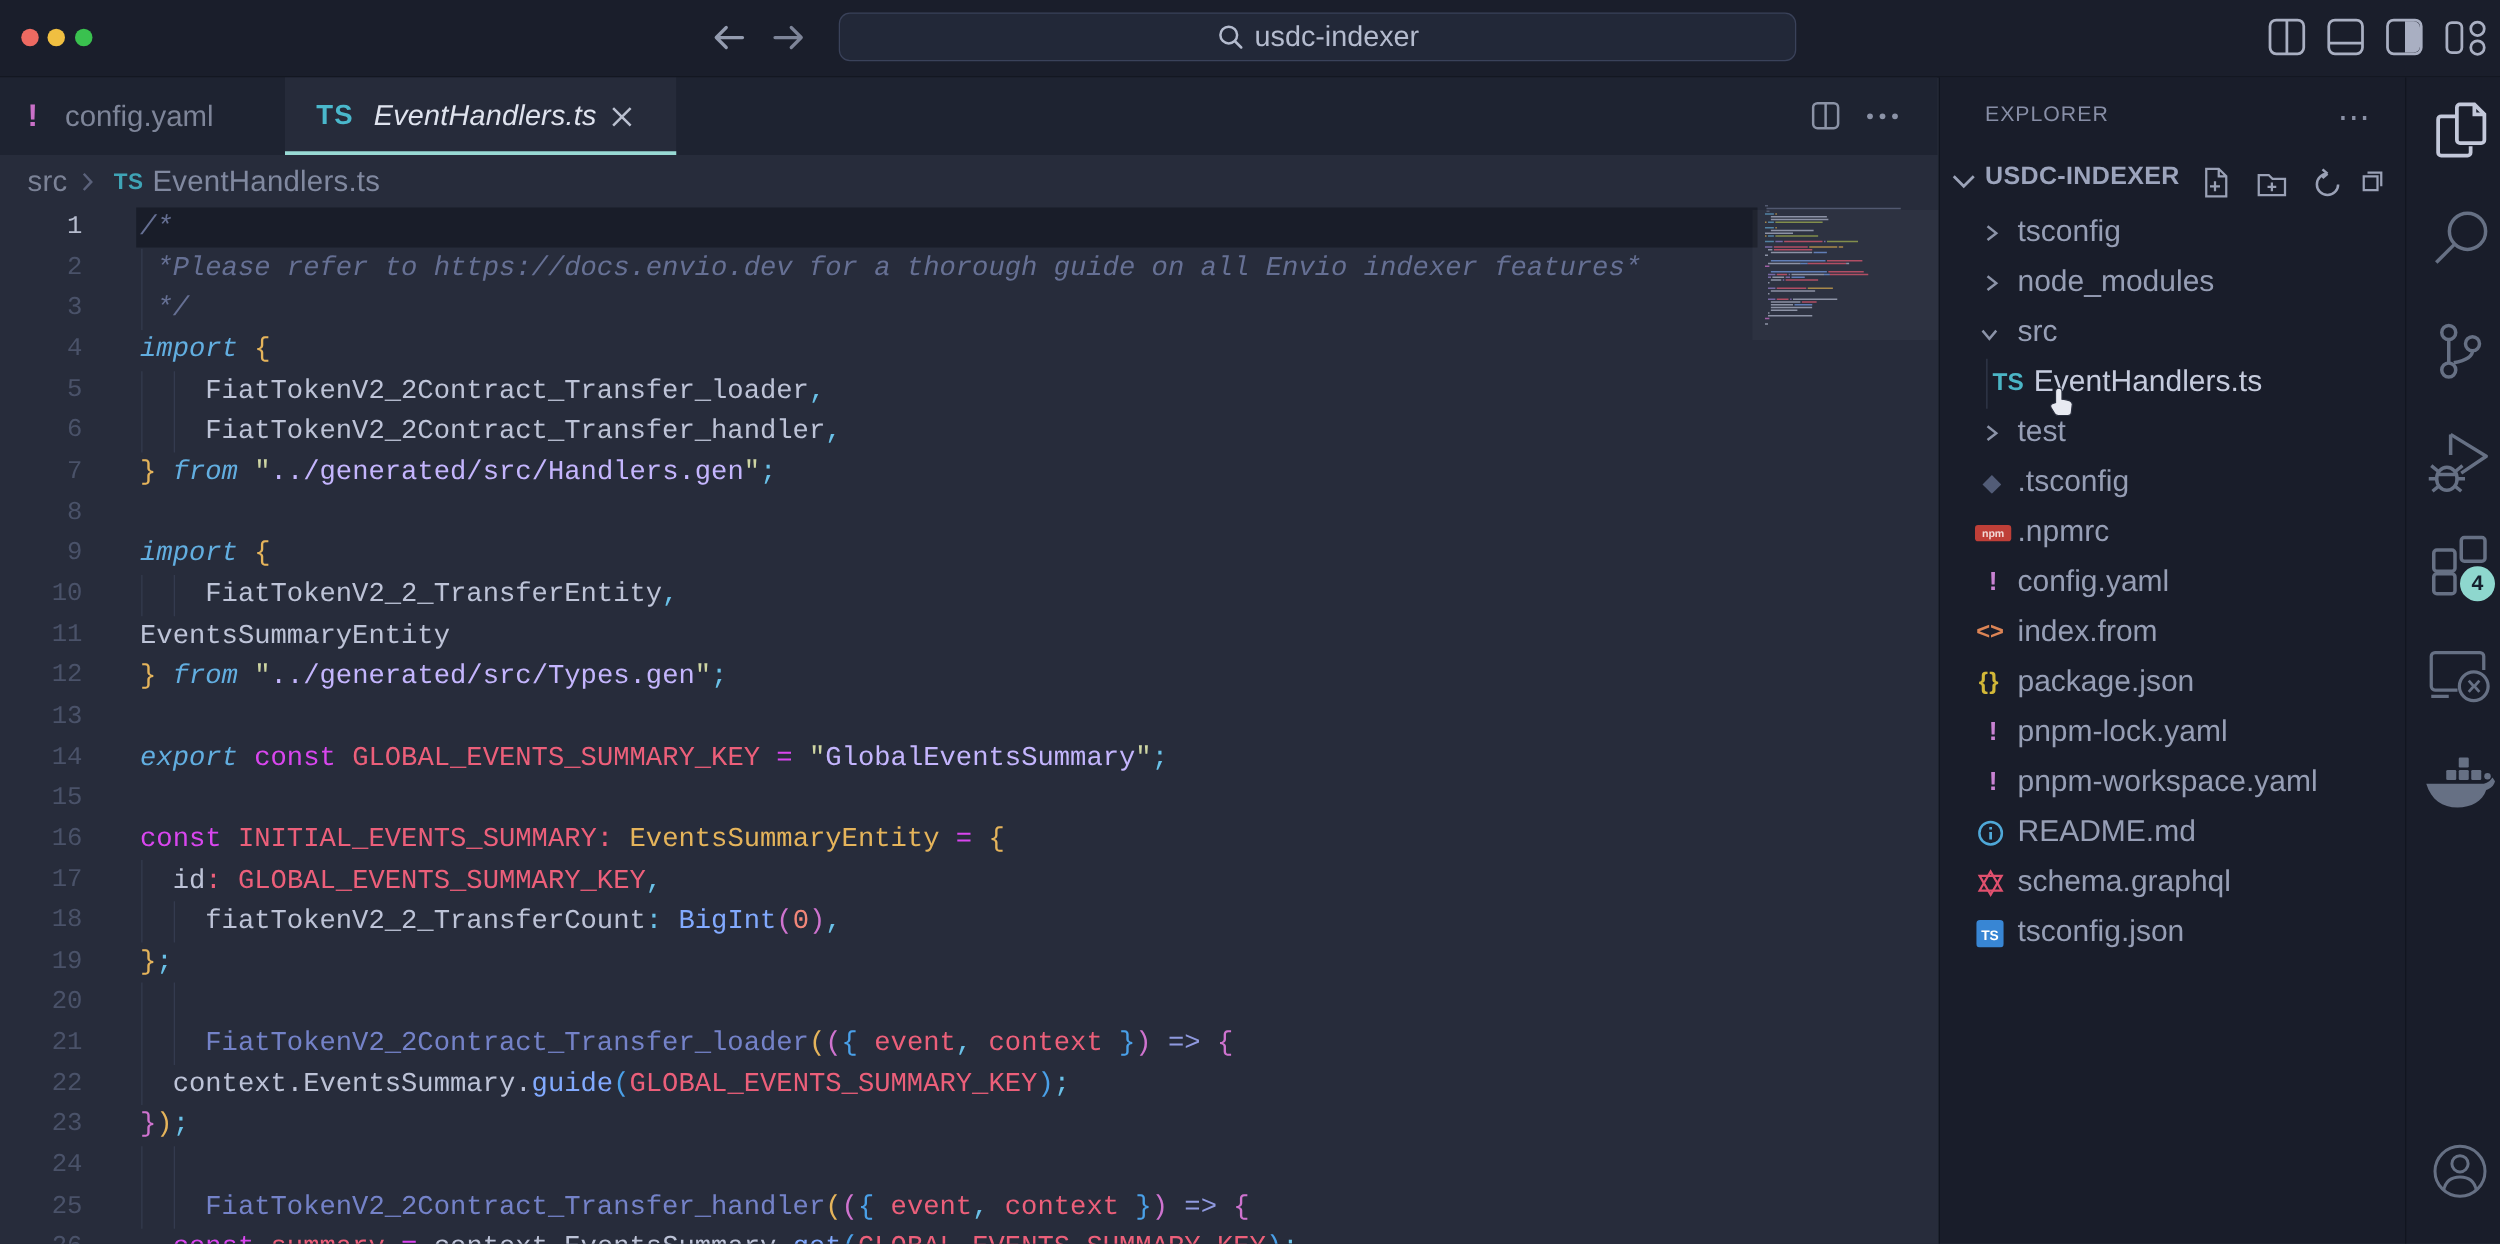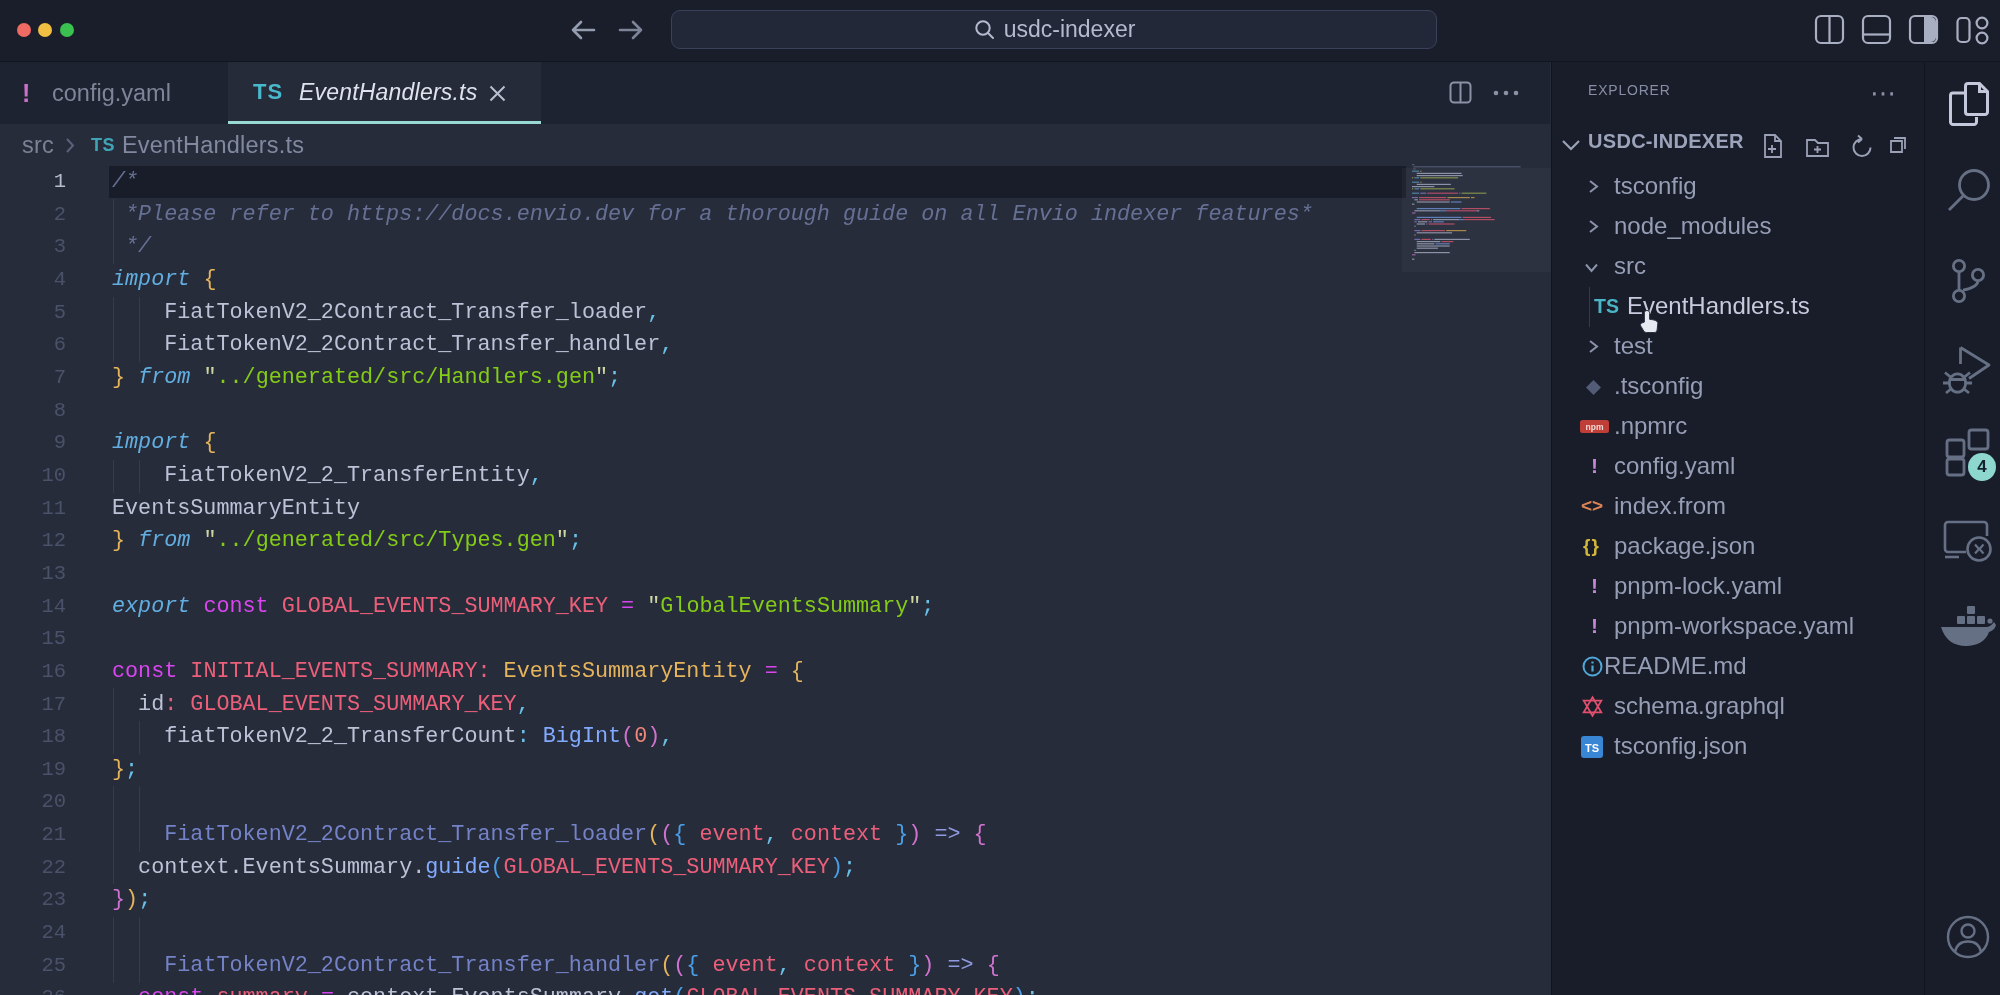--- a/index.html
+++ b/index.html
@@ -28,21 +28,21 @@
 .k{color:#62aee0;font-style:italic}
 .p{color:#d946ef}
 .r{color:#ec5f7a}
 .g{color:#e5b45b}
 .o{color:#cf73cf}
 .b{color:#4aa0e8}
 .f{color:#82aaff}
 .i{color:#bdc3d7}
 .m{color:#7482c8}
 .y{color:#6ac1e8}
-.s{color:#84cc16}
+.s{color:#c4b5fd}
 .q{color:#ced5a3}
 .n{color:#f28779}
 .a{color:#909ae0}
 .guide{width:1px;background:#343b4f}
 
 #sidebar{left:1551px;top:62px;width:373px;height:933px;background:#191d2a;border-left:1px solid #10141f}
 #sidebar .row{position:absolute;left:0;width:373px;height:40px;line-height:40px;color:#969eb5;font-size:24px}
 .chev{position:absolute;color:#8b93a8}
 
 #activitybar{left:1924px;top:62px;width:76px;height:933px;background:#191d2a;border-left:1px solid #11151f}
@@ -238,21 +238,21 @@
         <rect x="1435.6" y="119.20" width="14.2" height="1.2" fill="#6f93d8" fill-opacity="0.78"></rect>
         <rect x="1416.7" y="121.40" width="33.0" height="1.2" fill="#a6adc2" fill-opacity="0.78"></rect>
         <rect x="1416.7" y="123.60" width="21.2" height="1.2" fill="#a6adc2" fill-opacity="0.78"></rect>
         <rect x="1414.4" y="125.80" width="1.2" height="1.2" fill="#a6adc2" fill-opacity="0.78"></rect>
         <rect x="1414.4" y="128.00" width="35.4" height="1.2" fill="#a6adc2" fill-opacity="0.78"></rect>
         <rect x="1412.0" y="130.20" width="3.5" height="1.2" fill="#c06ac0" fill-opacity="0.78"></rect>
         <rect x="1412.0" y="134.60" width="2.4" height="1.2" fill="#a6adc2" fill-opacity="0.78"></rect>
       </svg>
   </div>
   <div class="abs" id="sidebar">
-    <div class="abs" style="left:36px;top:20px;font-size:14px;letter-spacing:.8px;color:#878ea6">EXPLORER</div>
+    <div class="abs" style="left:36px;top:20px;font-size:17px;letter-spacing:.8px;color:#878ea6">EXPLORER</div>
     <div class="abs" style="left:318px;top:16px;font-size:26px;letter-spacing:1px;color:#8a91a6">⋯</div>
     <svg class="abs" style="left:9px;top:76px" width="20" height="14" viewBox="0 0 20 14" fill="none">
         <path d="M2 3 L10 11 L18 3" stroke="#9ba3b8" stroke-width="2.2"></path>
       </svg>
     <div class="abs" style="left:36px;top:68px;font-size:20px;font-weight:bold;letter-spacing:.3px;color:#9ca4bc">USDC-INDEXER</div>
     <svg class="abs" style="left:210px;top:70px" width="146" height="28" viewBox="0 0 146 28" fill="none" stroke="#9aa1b6" stroke-width="1.8">
       <path d="M3 3 h10 l6 6 v16 h-16 z M13 3 v6 h6"></path>
         <path d="M10 13 v8 M6 17 h8"></path>
       <path d="M45 8 h8 l3 3 h10 v13 h-21 z"></path>
         <path d="M55.5 14 v7 M52 17.5 h7"></path>
@@ -322,21 +322,21 @@
       </div>
     <div class="row" style="top:544px">
         <span style="position:absolute;left:39px;color:#c983d3;font-weight:bold;font-size:21px">!</span>
         <span style="position:absolute;left:62px">pnpm-workspace.yaml</span>
       </div>
     <div class="row" style="top:584px">
         <svg class="chev" style="left:30px;top:10px" width="21" height="21" viewBox="0 0 21 21" fill="none">
           <circle cx="10.5" cy="10.5" r="9" stroke="#4fa8d8" stroke-width="2"></circle>
           <path d="M10.5 9.5 V15.5 M10.5 5.5 V7.5" stroke="#4fa8d8" stroke-width="2.2"></path>
         </svg>
-        <span style="position:absolute;left:52px">README.md</span>
+        <span style="position:absolute;left:62px">README.md</span>
       </div>
     <div class="row" style="top:624px">
         <svg class="chev" style="left:29px;top:9px" width="23" height="23" viewBox="0 0 23 23" fill="none" stroke="#e0506e" stroke-width="1.8">
           <path d="M11.5 2.2 L20.3 17.4 H2.7 Z"></path>
           <path d="M11.5 20.8 L2.7 5.6 H20.3 Z"></path>
         </svg>
         <span style="position:absolute;left:62px">schema.graphql</span>
       </div>
     <div class="row" style="top:664px">
         <svg class="chev" style="left:29px;top:10px" width="22" height="22" viewBox="0 0 22 22">

